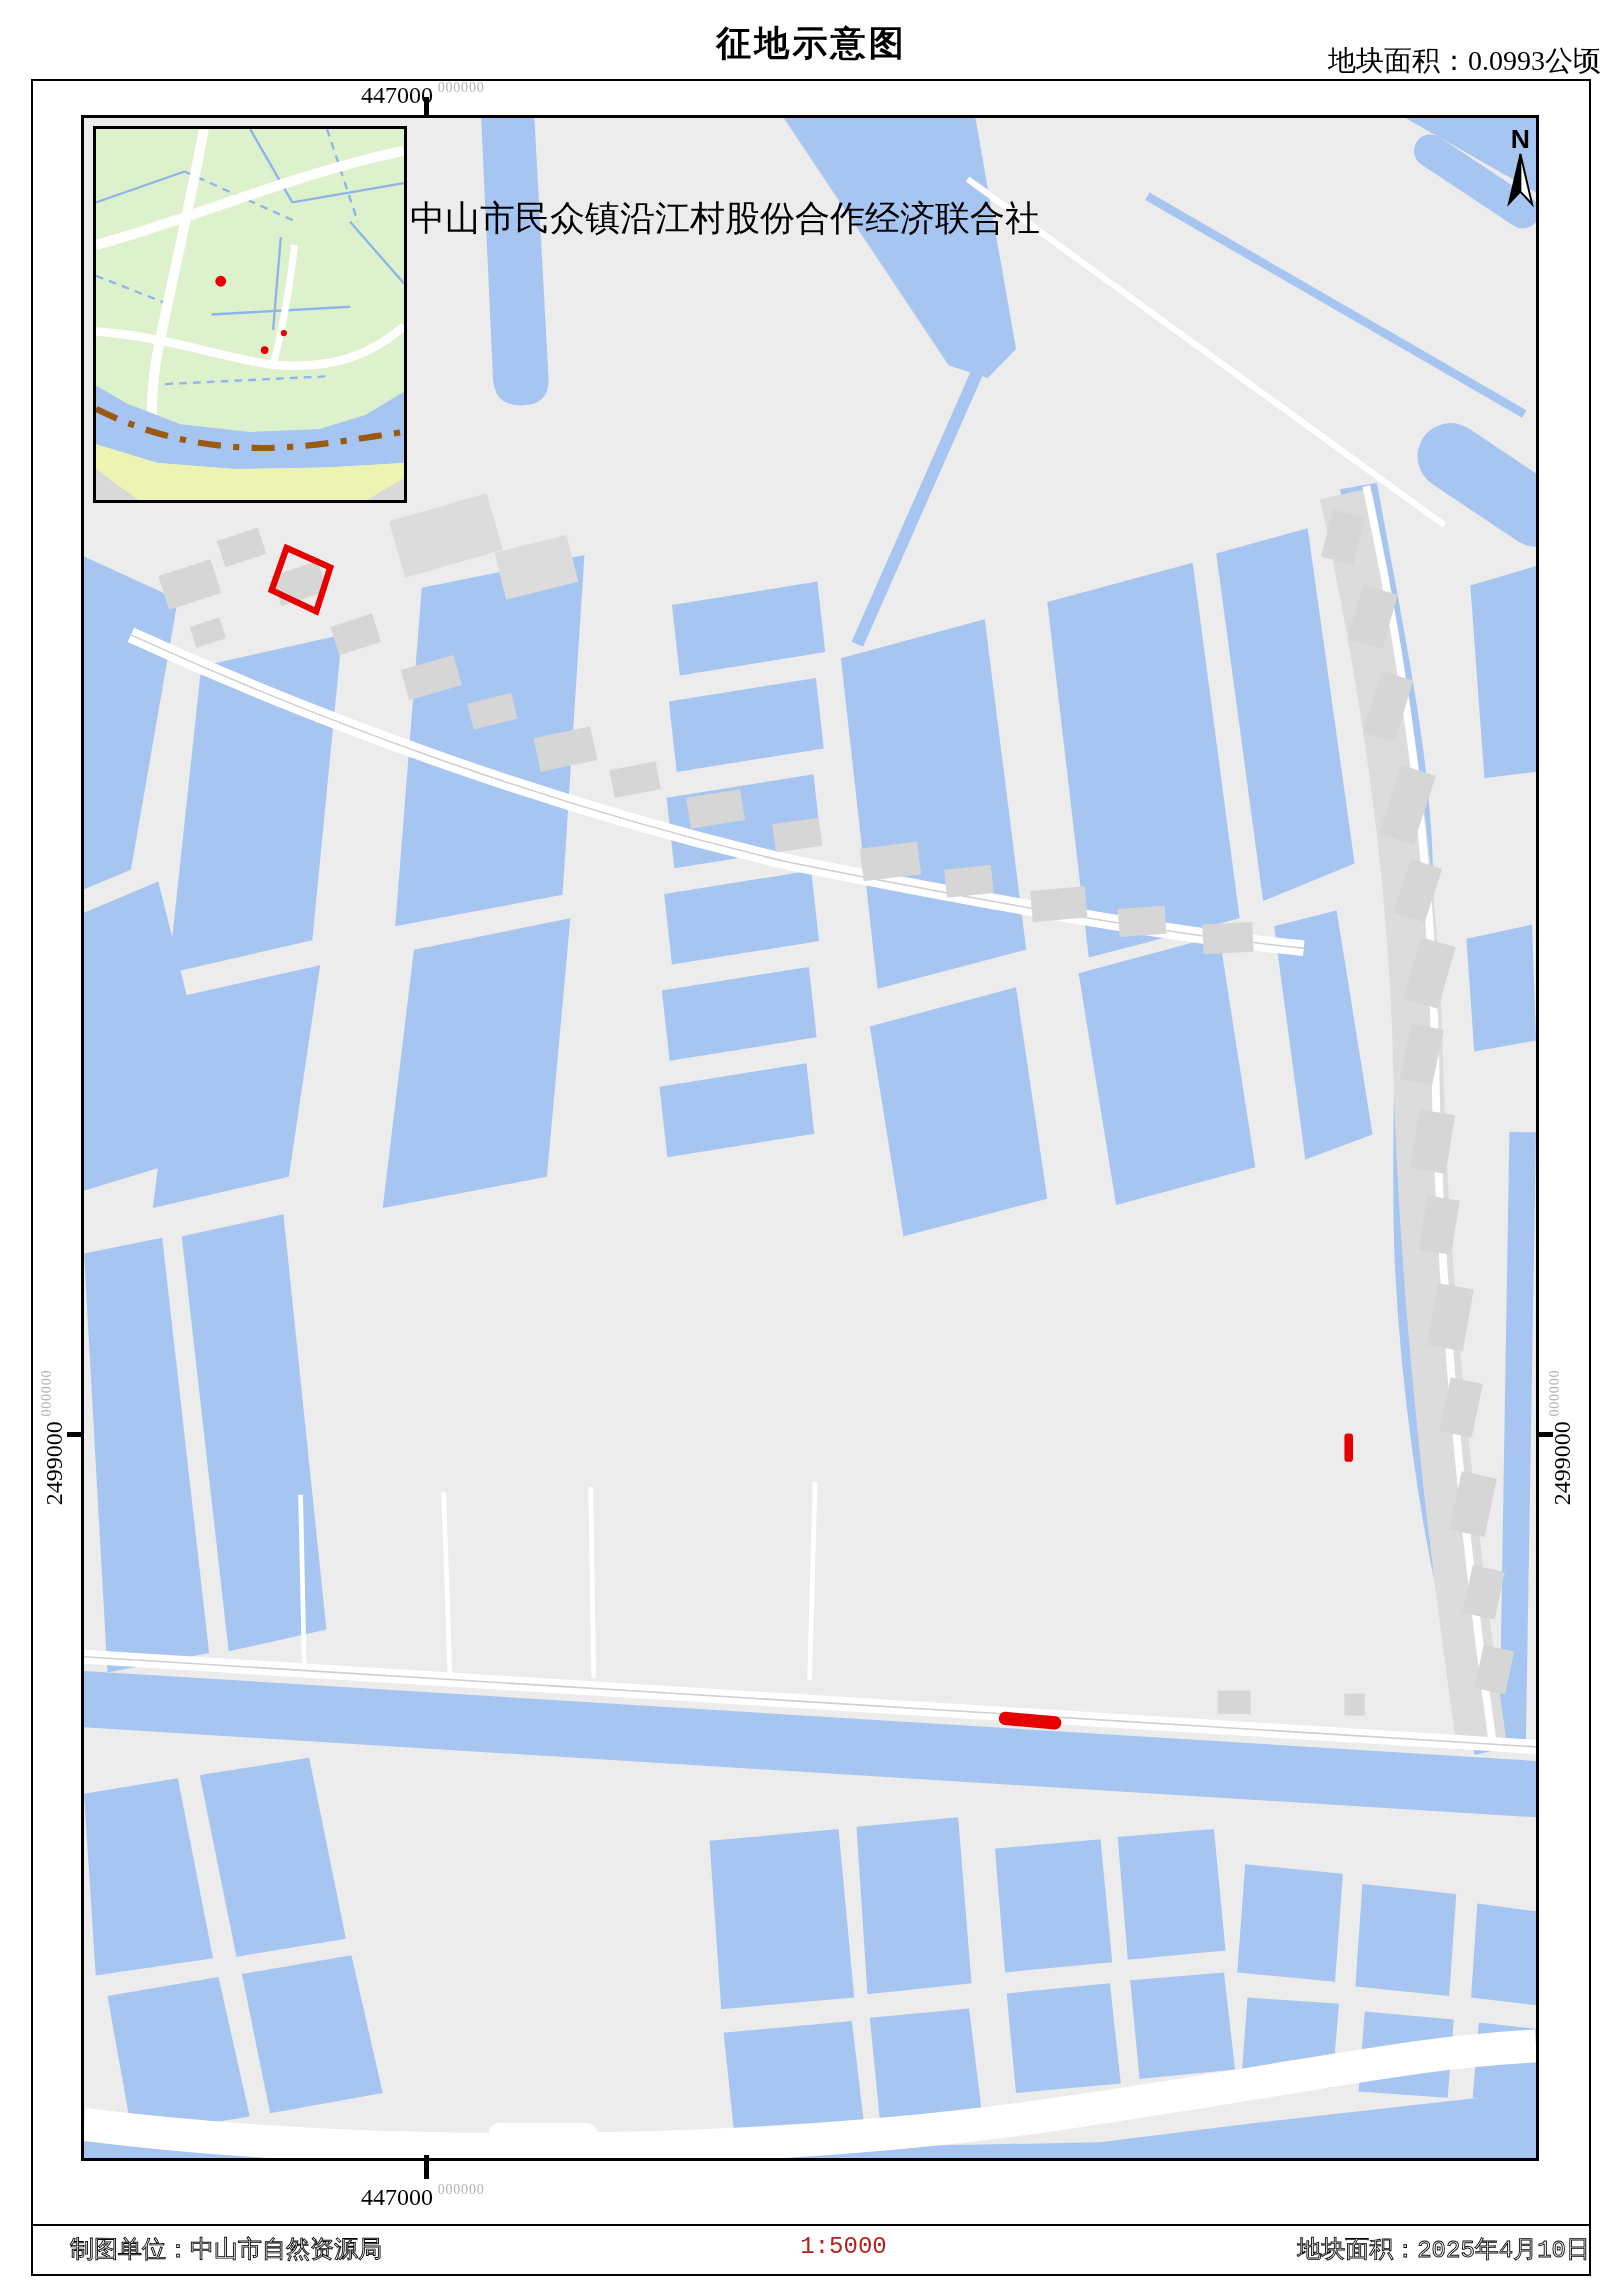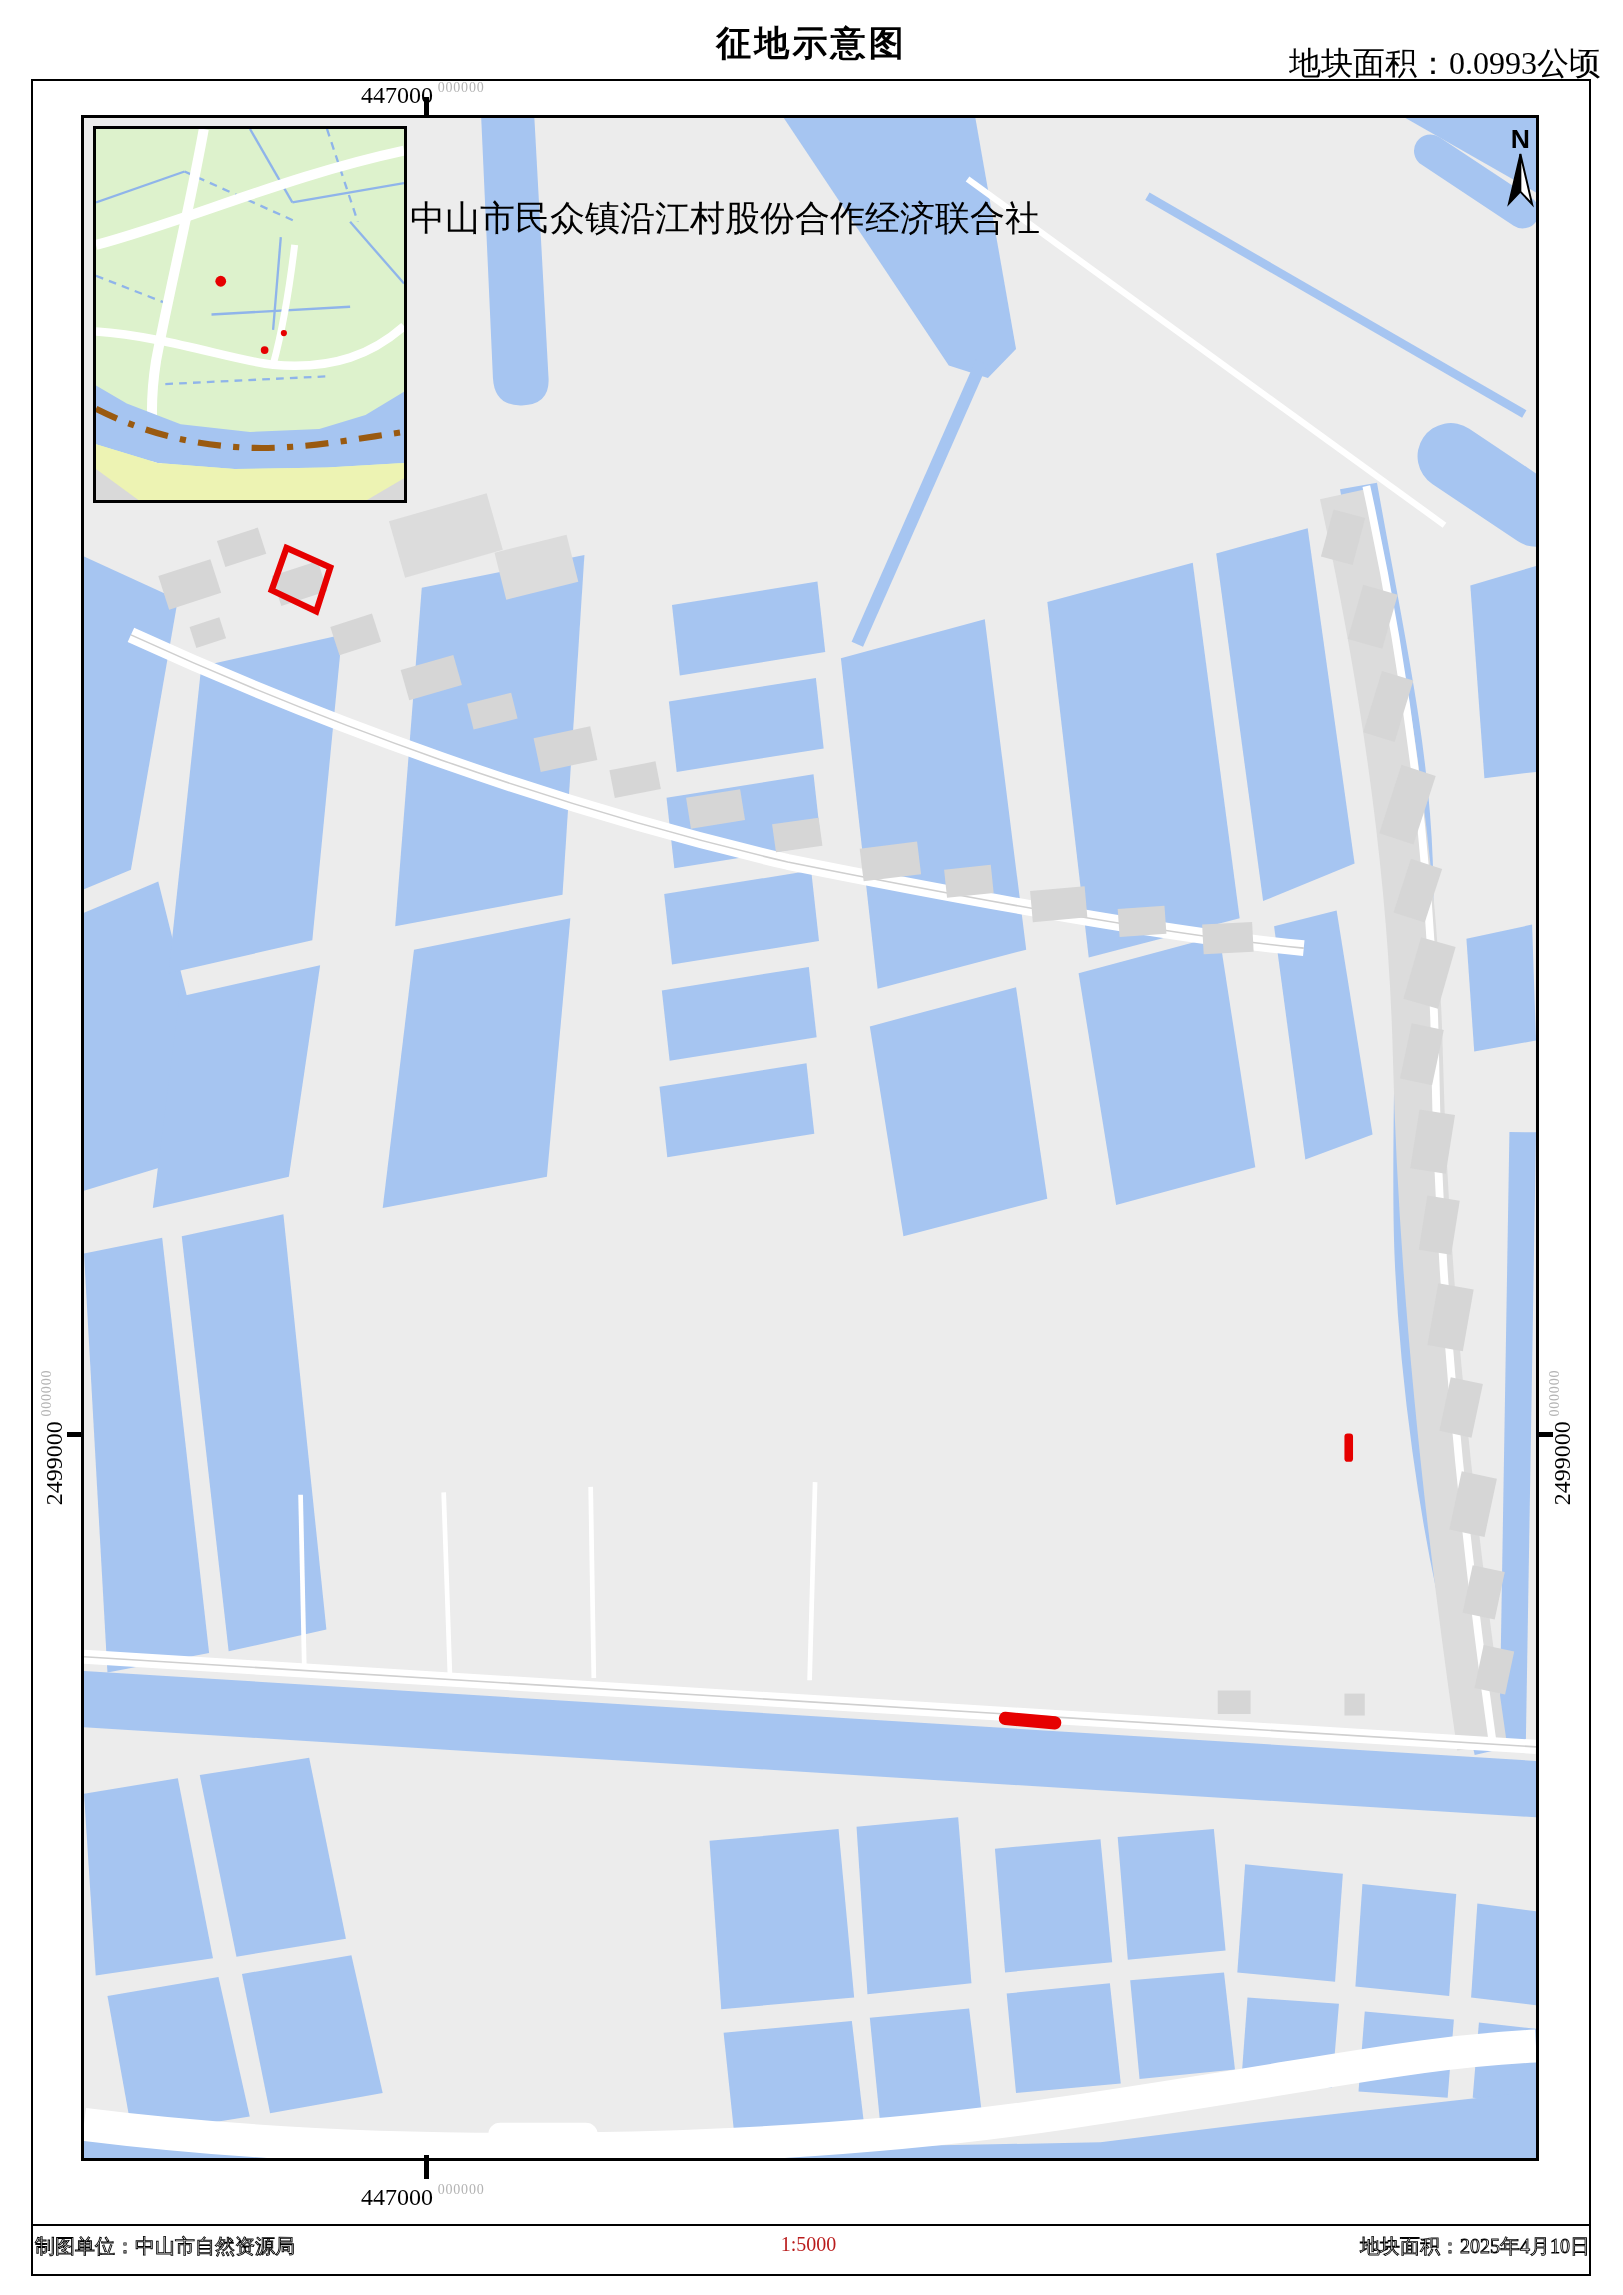--- a/index.html
+++ b/index.html
@@ -7,39 +7,39 @@
     --inset-green:#ddf2cc; --inset-yellow:#edf3b3; --brown:#9a5a10;
     --red:#e60000; --heading-red:#cc0000; --supgray:#b3b3b3;
   }
   html,body{margin:0;padding:0;}
   body{width:1623px;height:2295px;background:#fff;position:relative;overflow:hidden;
        font-family:"Liberation Sans",sans-serif;color:#000;}
   .sheet{position:absolute;inset:0;}
   .page-title{position:absolute;top:20.4px;left:0;width:100%;text-align:center;
       font-size:35px;font-weight:bold;letter-spacing:3.1px;}
   .area-note{position:absolute;top:42px;right:22px;font-family:"Liberation Serif",serif;
-      font-size:32px;}
+      font-size:28px;}
   .outer-border{position:absolute;left:31px;top:79px;width:1560px;height:2197px;
       border:2.4px solid #000;box-sizing:border-box;}
   .map-frame{position:absolute;left:81px;top:115px;width:1458px;height:2046px;
       border:3.9px solid #000;box-sizing:border-box;background:var(--land);}
   .map-frame svg{position:absolute;left:0;top:0;width:100%;height:100%;}
   .proj-title{position:absolute;left:416px;top:141px;font-size:32px;font-weight:bold;
       color:var(--heading-red);white-space:nowrap;z-index:6;}
   .org-name{position:absolute;left:410px;top:181px;font-size:35px;font-weight:500;
       white-space:nowrap;z-index:6;margin-top:14px;}
   .inset{position:absolute;left:93px;top:126px;width:314px;height:377px;
       border:3.9px solid #000;box-sizing:border-box;z-index:5;background:var(--inset-green);}
   .inset svg{position:absolute;left:0;top:0;width:100%;height:100%;}
   .coord{position:absolute;font-family:"Liberation Serif",serif;font-size:24px;white-space:nowrap;text-align:right;}
   .coord .sup{font-size:14px;color:var(--supgray);vertical-align:11px;margin-left:4.7px;letter-spacing:0.8px;}
   .coord.vert{width:204px;text-align:center;transform:rotate(-90deg);}
   .tick{position:absolute;background:#000;}
   .footer-line{position:absolute;left:31px;top:2224px;width:1560px;height:2.4px;background:#000;}
-  .footer-text{position:absolute;top:2233px;font-family:Liberation Serif, serif;font-size:20px;}
+  .footer-text{position:absolute;top:2233px;font-family:Liberation Mono, monospace;font-size:24px;margin-left:35px;}
   .hollow{color:#fff;-webkit-text-stroke:0.9px #000;}
   .ft-left{left:35px;}
   .ft-scale{left:730px;width:157px;text-align:center;color:#b91c1c;}
   .ft-right{right:33px;}
   
   .w{fill:var(--water);stroke:none;}
   .wl{stroke:var(--water);fill:none;}
   .rd{stroke:var(--road);fill:none;}
   .rc{stroke:#cfcfcf;fill:none;}
   .b{fill:var(--building);}

